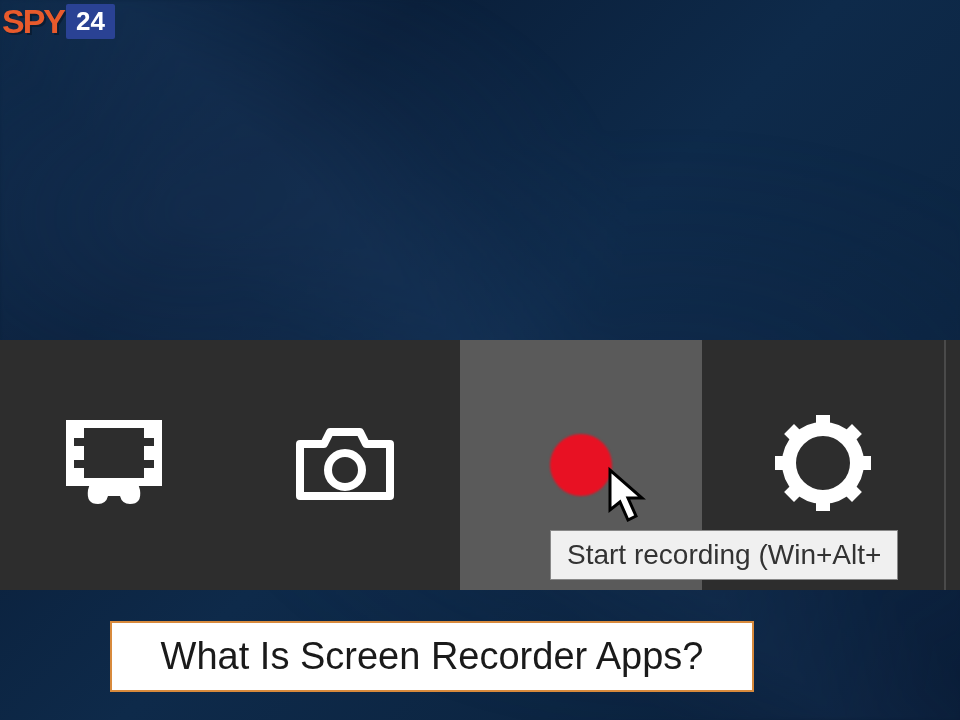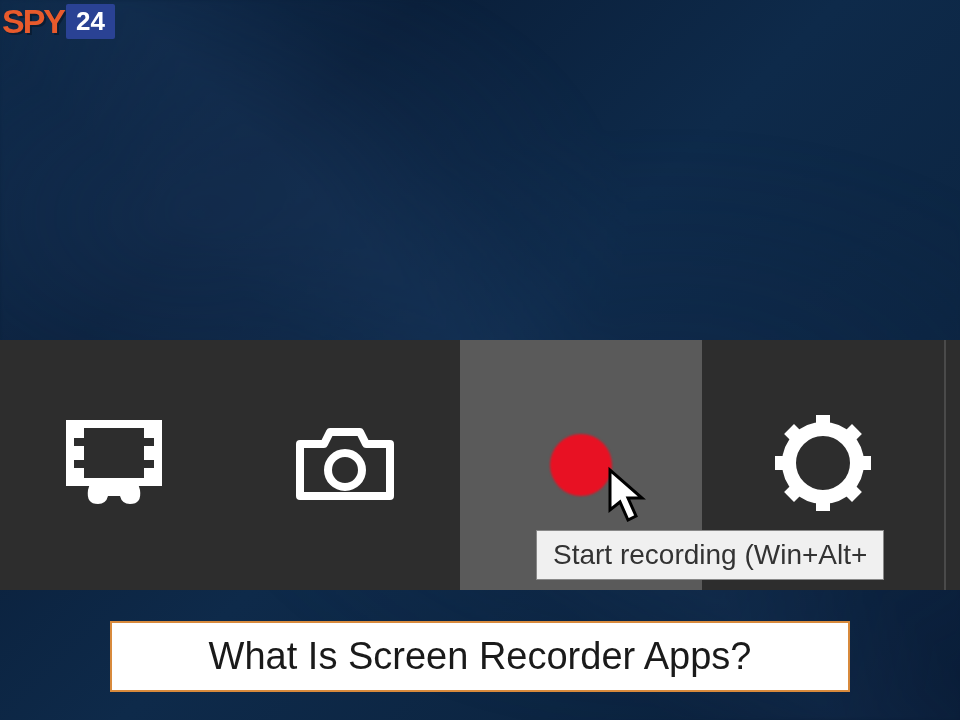--- a/index.html
+++ b/index.html
@@ -127,35 +127,35 @@
       position: absolute;
       top: 466px;
       left: 606px;
       z-index: 50;
       pointer-events: none;
     }
     
     .tooltip {
       position: absolute;
       top: 530px;
-      left: 536px;
+      left: 550px;
       background: #f0f0f0;
       color: #333;
       font-size: 28px;
       padding: 8px 16px;
       white-space: nowrap;
       border: 1px solid #888;
       z-index: 40;
     }
     
     .caption-box {
       position: absolute;
       bottom: 28px;
       left: 110px;
-      width: 740px;
+      width: 644px;
       background: white;
       border: 2px solid #d88a3c;
       padding: 12px 20px;
       text-align: center;
     }
     
     .caption-text {
       font-size: 38px;
       color: #1a1a1a;
       font-weight: 400;

